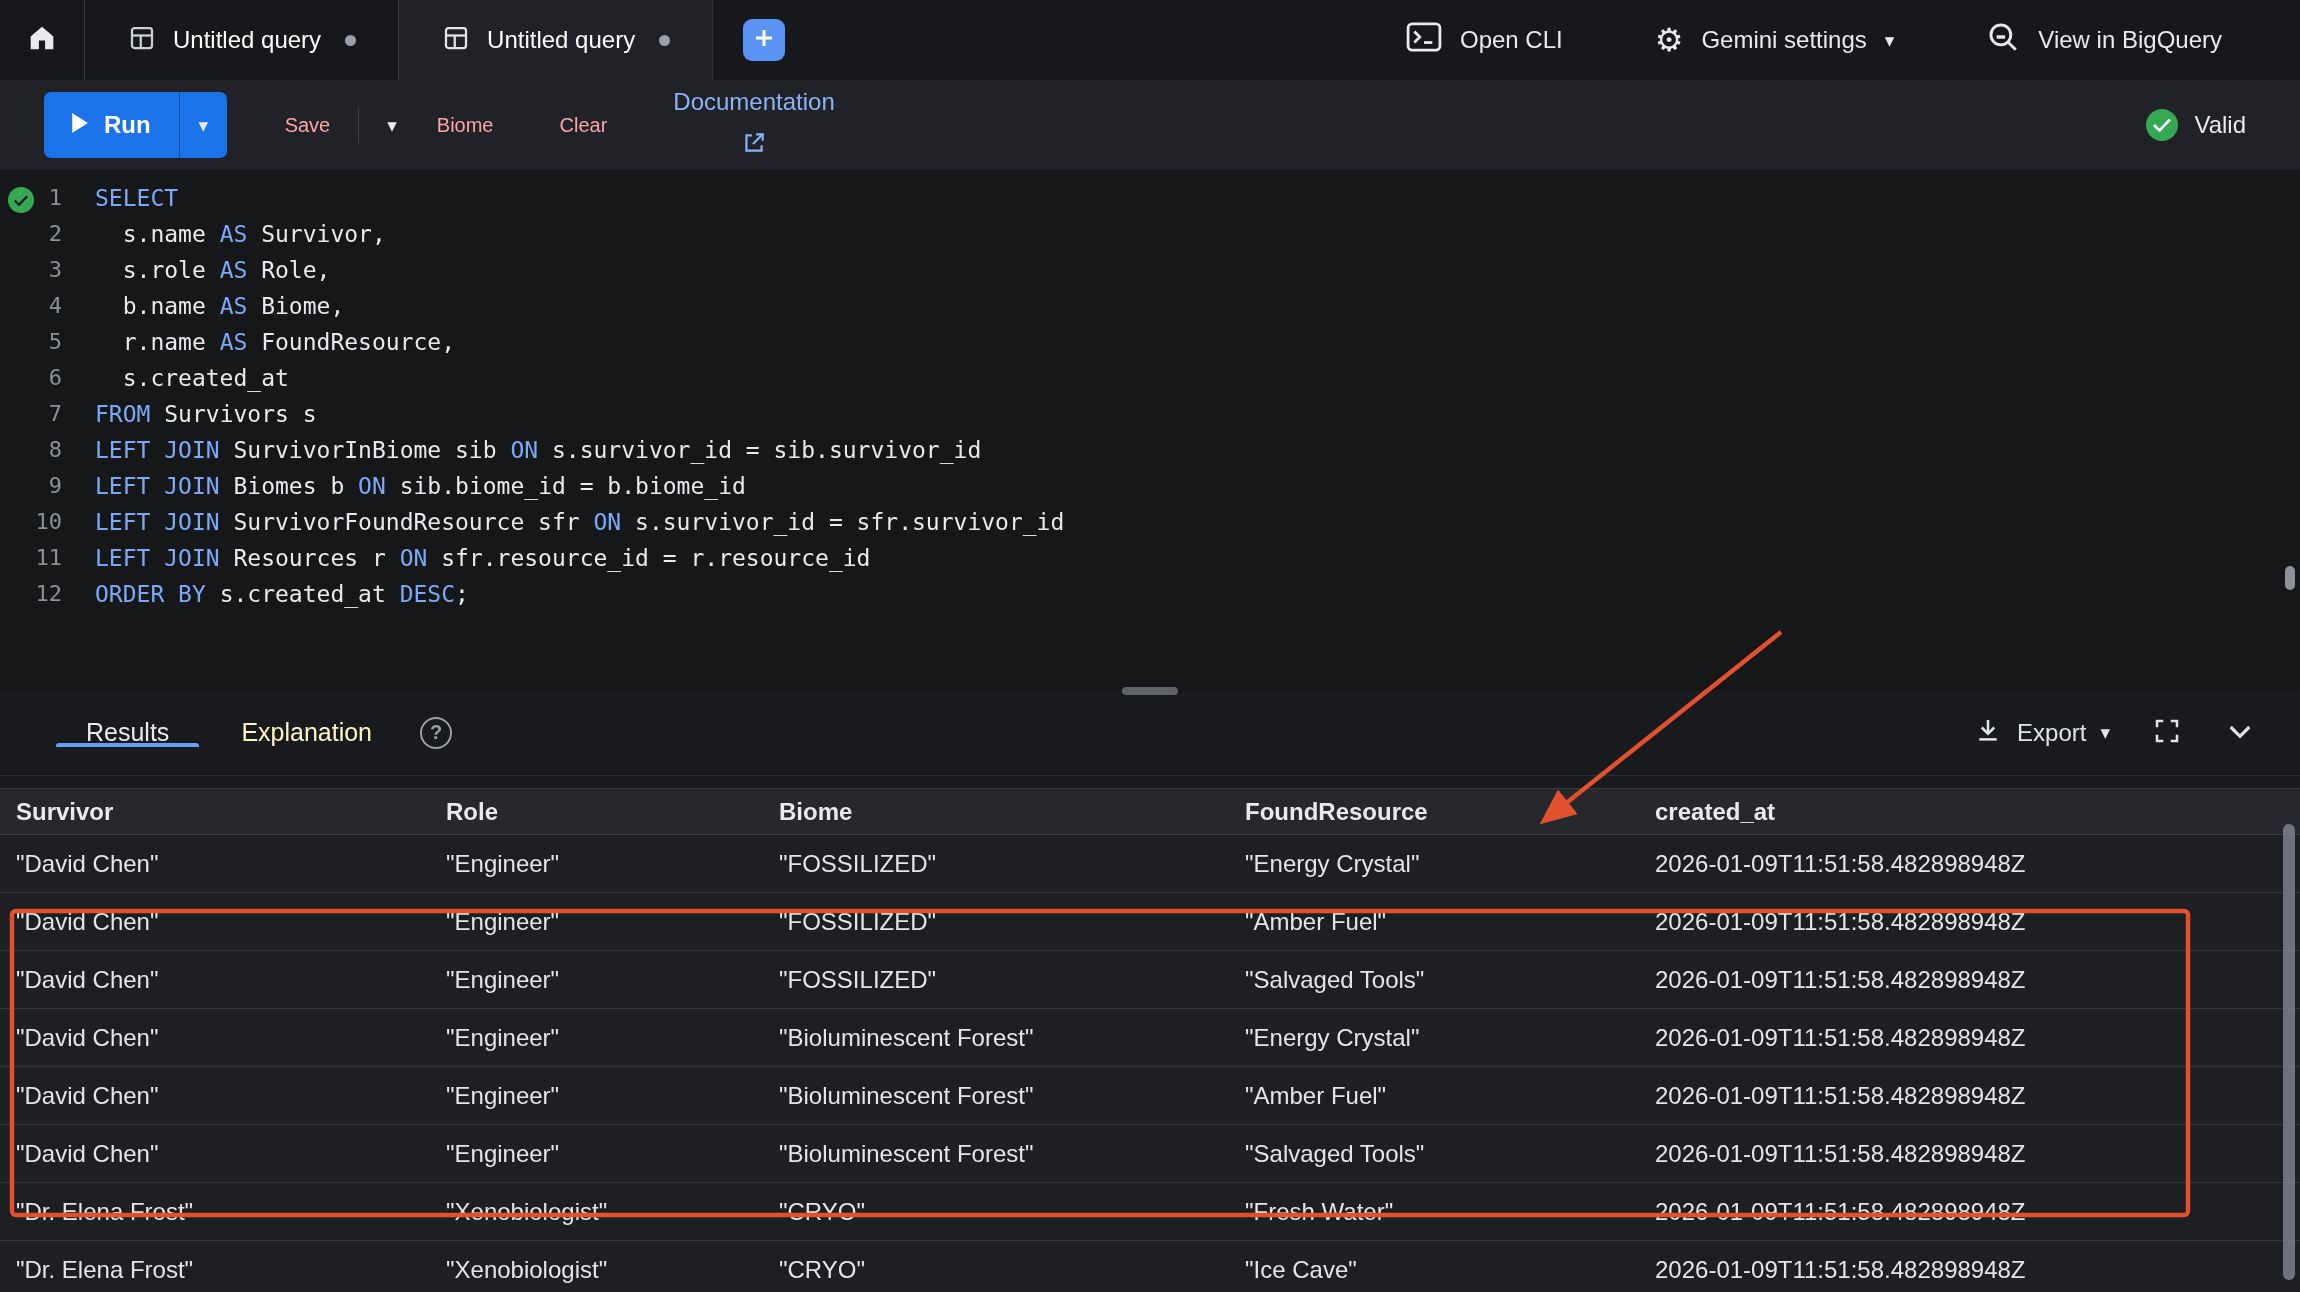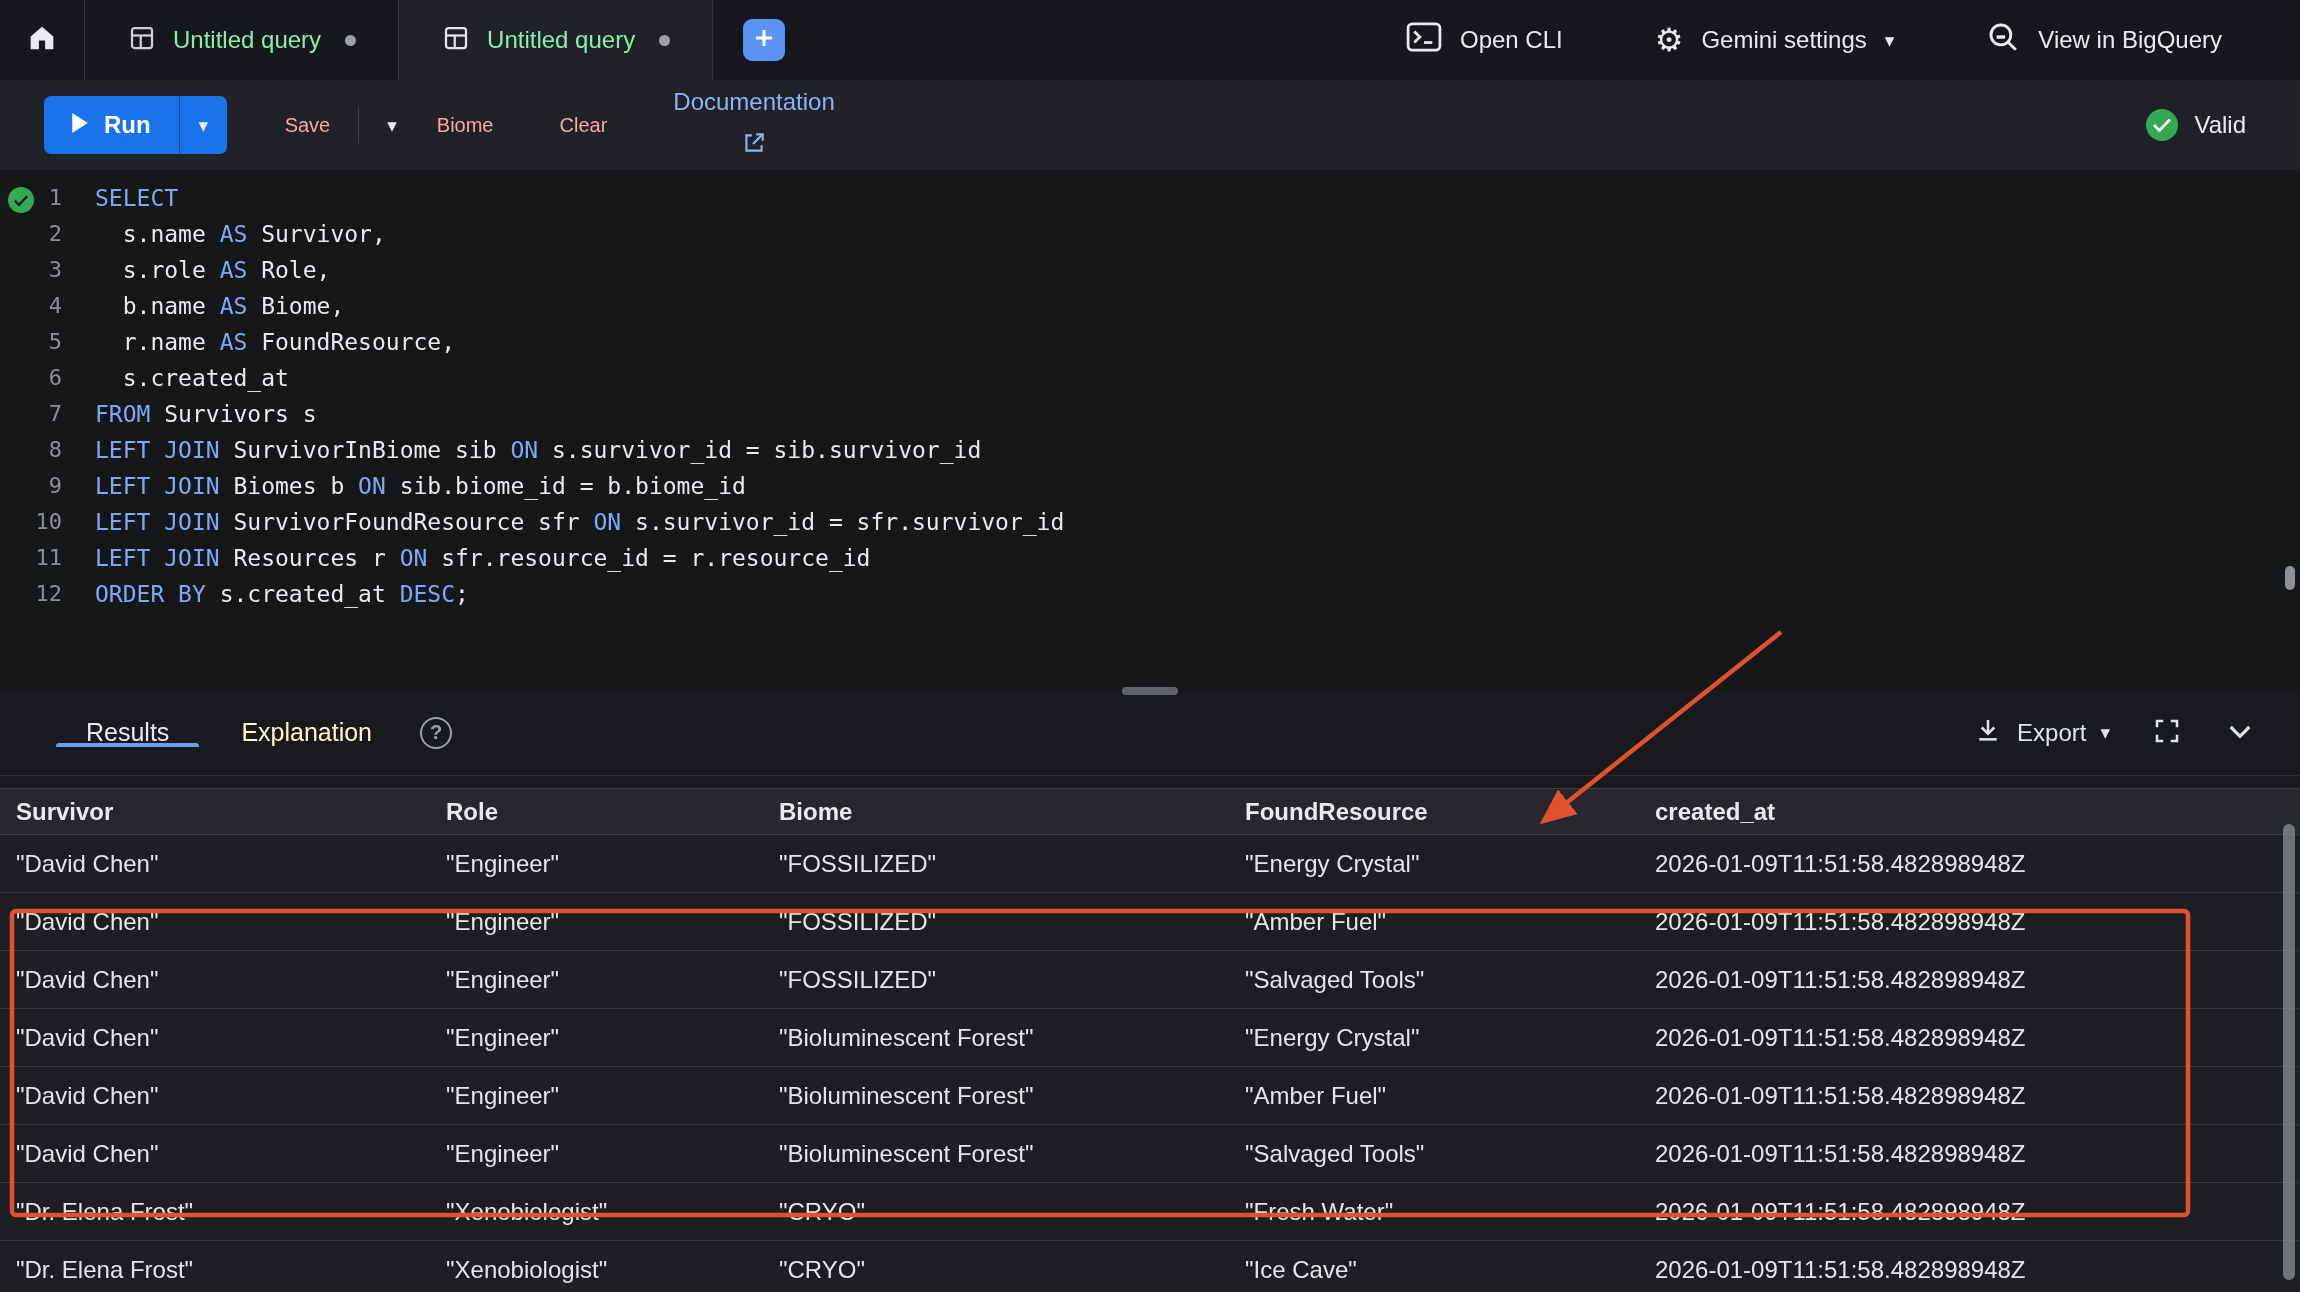--- a/index.html
+++ b/index.html
@@ -6,32 +6,32 @@
   *{box-sizing:border-box;}
   .app{
     position:relative;width:2300px;height:1292px;overflow:hidden;
     background:#17181b;color:#e8eaed;
     font-family:"Liberation Sans",sans-serif;
   }
   
   .topbar{height:80px;display:flex;align-items:stretch;background:#17181b;}
   .home{width:84px;display:flex;align-items:center;justify-content:center;cursor:pointer;}
   .tab{display:flex;align-items:center;gap:16px;padding:0 42px;border-left:1px solid #33363c;cursor:pointer;}
-  .tab .tab-label{font-size:24px;font-weight:500;color:#86efac;white-space:nowrap;}
+  .tab .tab-label{font-size:24px;font-weight:500;color:#ffffff;white-space:nowrap;}
   .tab.active{background:#202227;border-right:1px solid #33363c;}
   .dirty-dot{width:11px;height:11px;border-radius:50%;background:#9aa0a6;margin-left:8px;flex:none;}
   .newtab{align-self:center;margin-left:30px;width:42px;height:42px;border-radius:9px;background:#5b93f5;
     display:flex;align-items:center;justify-content:center;cursor:pointer;flex:none;}
   .tb-right{margin-left:auto;display:flex;align-items:center;padding-right:44px;gap:24px;}
   .tb-action{display:flex;align-items:center;gap:18px;padding:0 34px;font-size:24px;color:#e8eaed;cursor:pointer;white-space:nowrap;}
   .caret{font-size:19px;color:#e8eaed;line-height:1;}
   .gear{font-size:32px;line-height:1;color:#e8eaed;}
   
   .toolbar{height:90px;background:#202227;display:flex;align-items:center;padding:0 44px;}
-  .run-btn{display:flex;height:58px;border-radius:7px;overflow:hidden;cursor:pointer;flex:none;}
+  .run-btn{display:flex;height:66px;border-radius:7px;overflow:hidden;cursor:pointer;flex:none;}
   .run-main{display:flex;align-items:center;gap:16px;padding:0 28px;background:#1a73e8;color:#fff;font-size:24px;font-weight:600;}
   .run-caret{width:48px;background:#1a73e8;border-left:1px solid rgba(0,0,0,.35);display:flex;align-items:center;justify-content:center;color:#fff;}
   .tool-label{font-size:20px;font-weight:500;color:#fca5a5;cursor:pointer;white-space:nowrap;}
   .sep-v{width:1px;height:36px;background:#3c4043;margin:0 28px;}
   .doc-link{display:flex;align-items:center;gap:14px;color:#8ab4f8;font-size:24px;font-weight:500;cursor:pointer;flex-direction:column;}
   .valid-wrap{margin-left:auto;display:flex;align-items:center;gap:16px;padding-right:10px;}
   .badge-circle{width:32px;height:32px;border-radius:50%;background:#34a853;display:flex;align-items:center;justify-content:center;flex:none;}
   
   .editor{position:relative;height:520px;background:#161719;display:flex;padding-top:10px;
     font-family:"DejaVu Sans Mono",monospace;}

